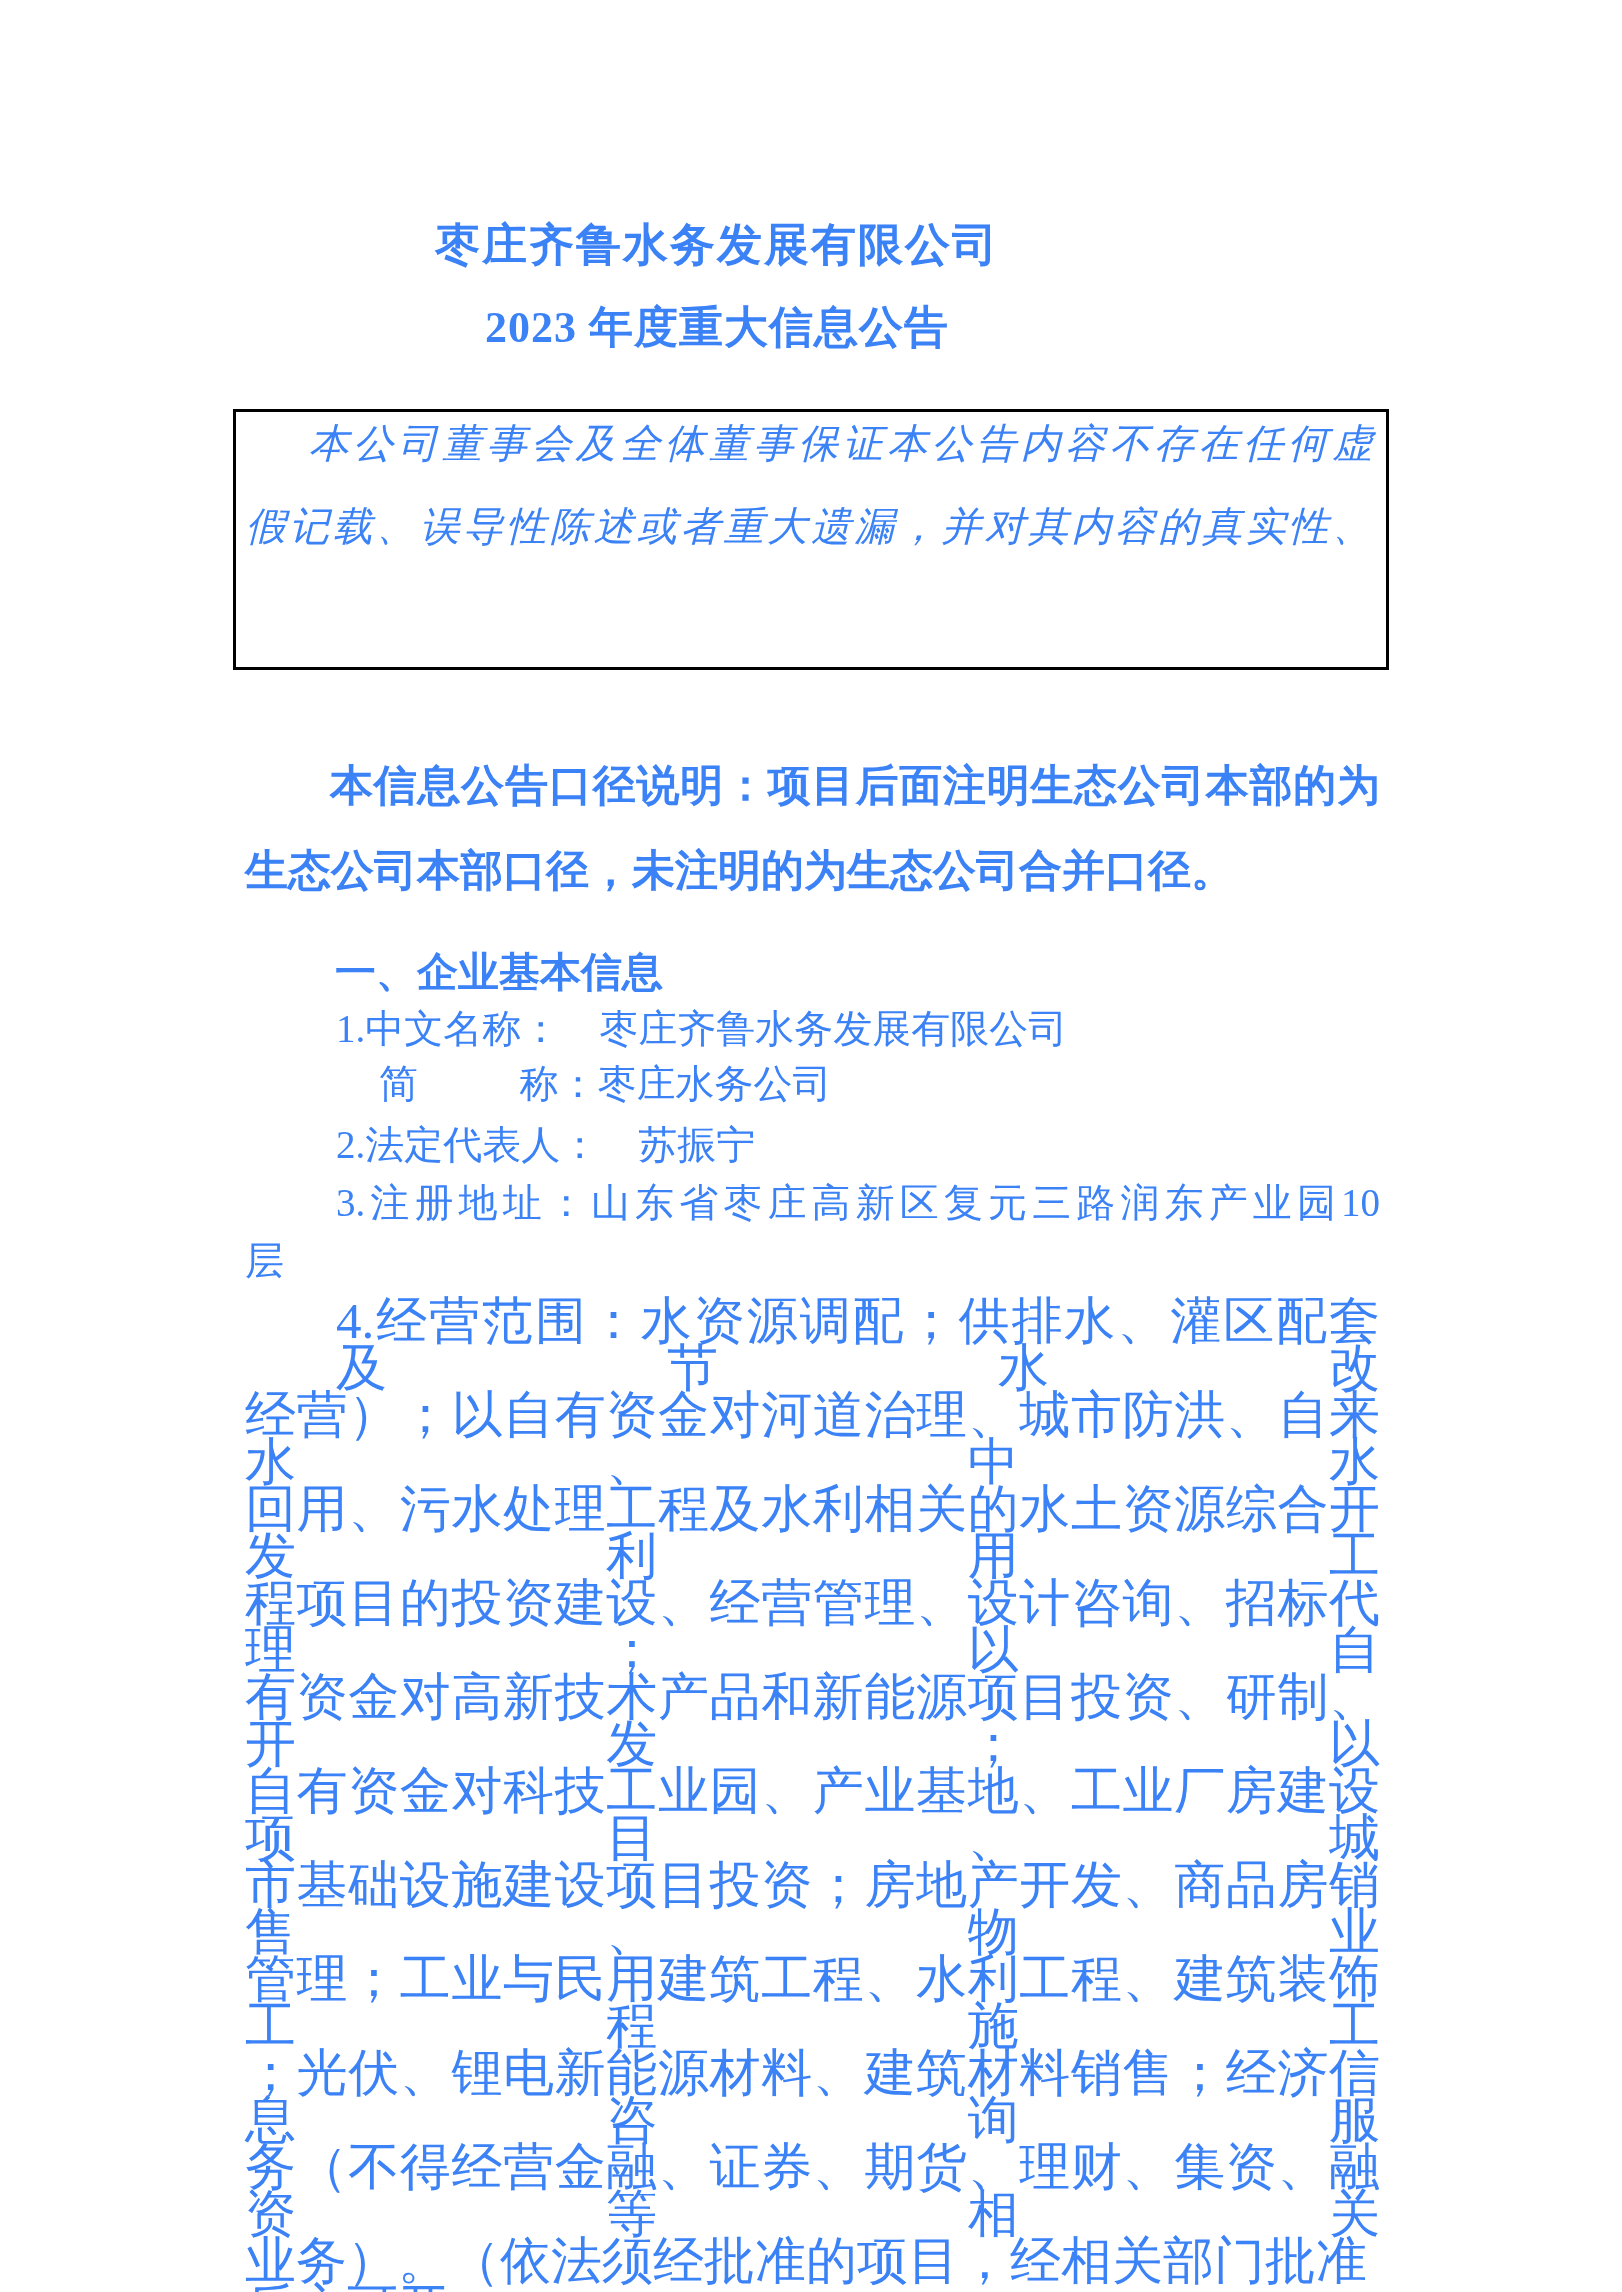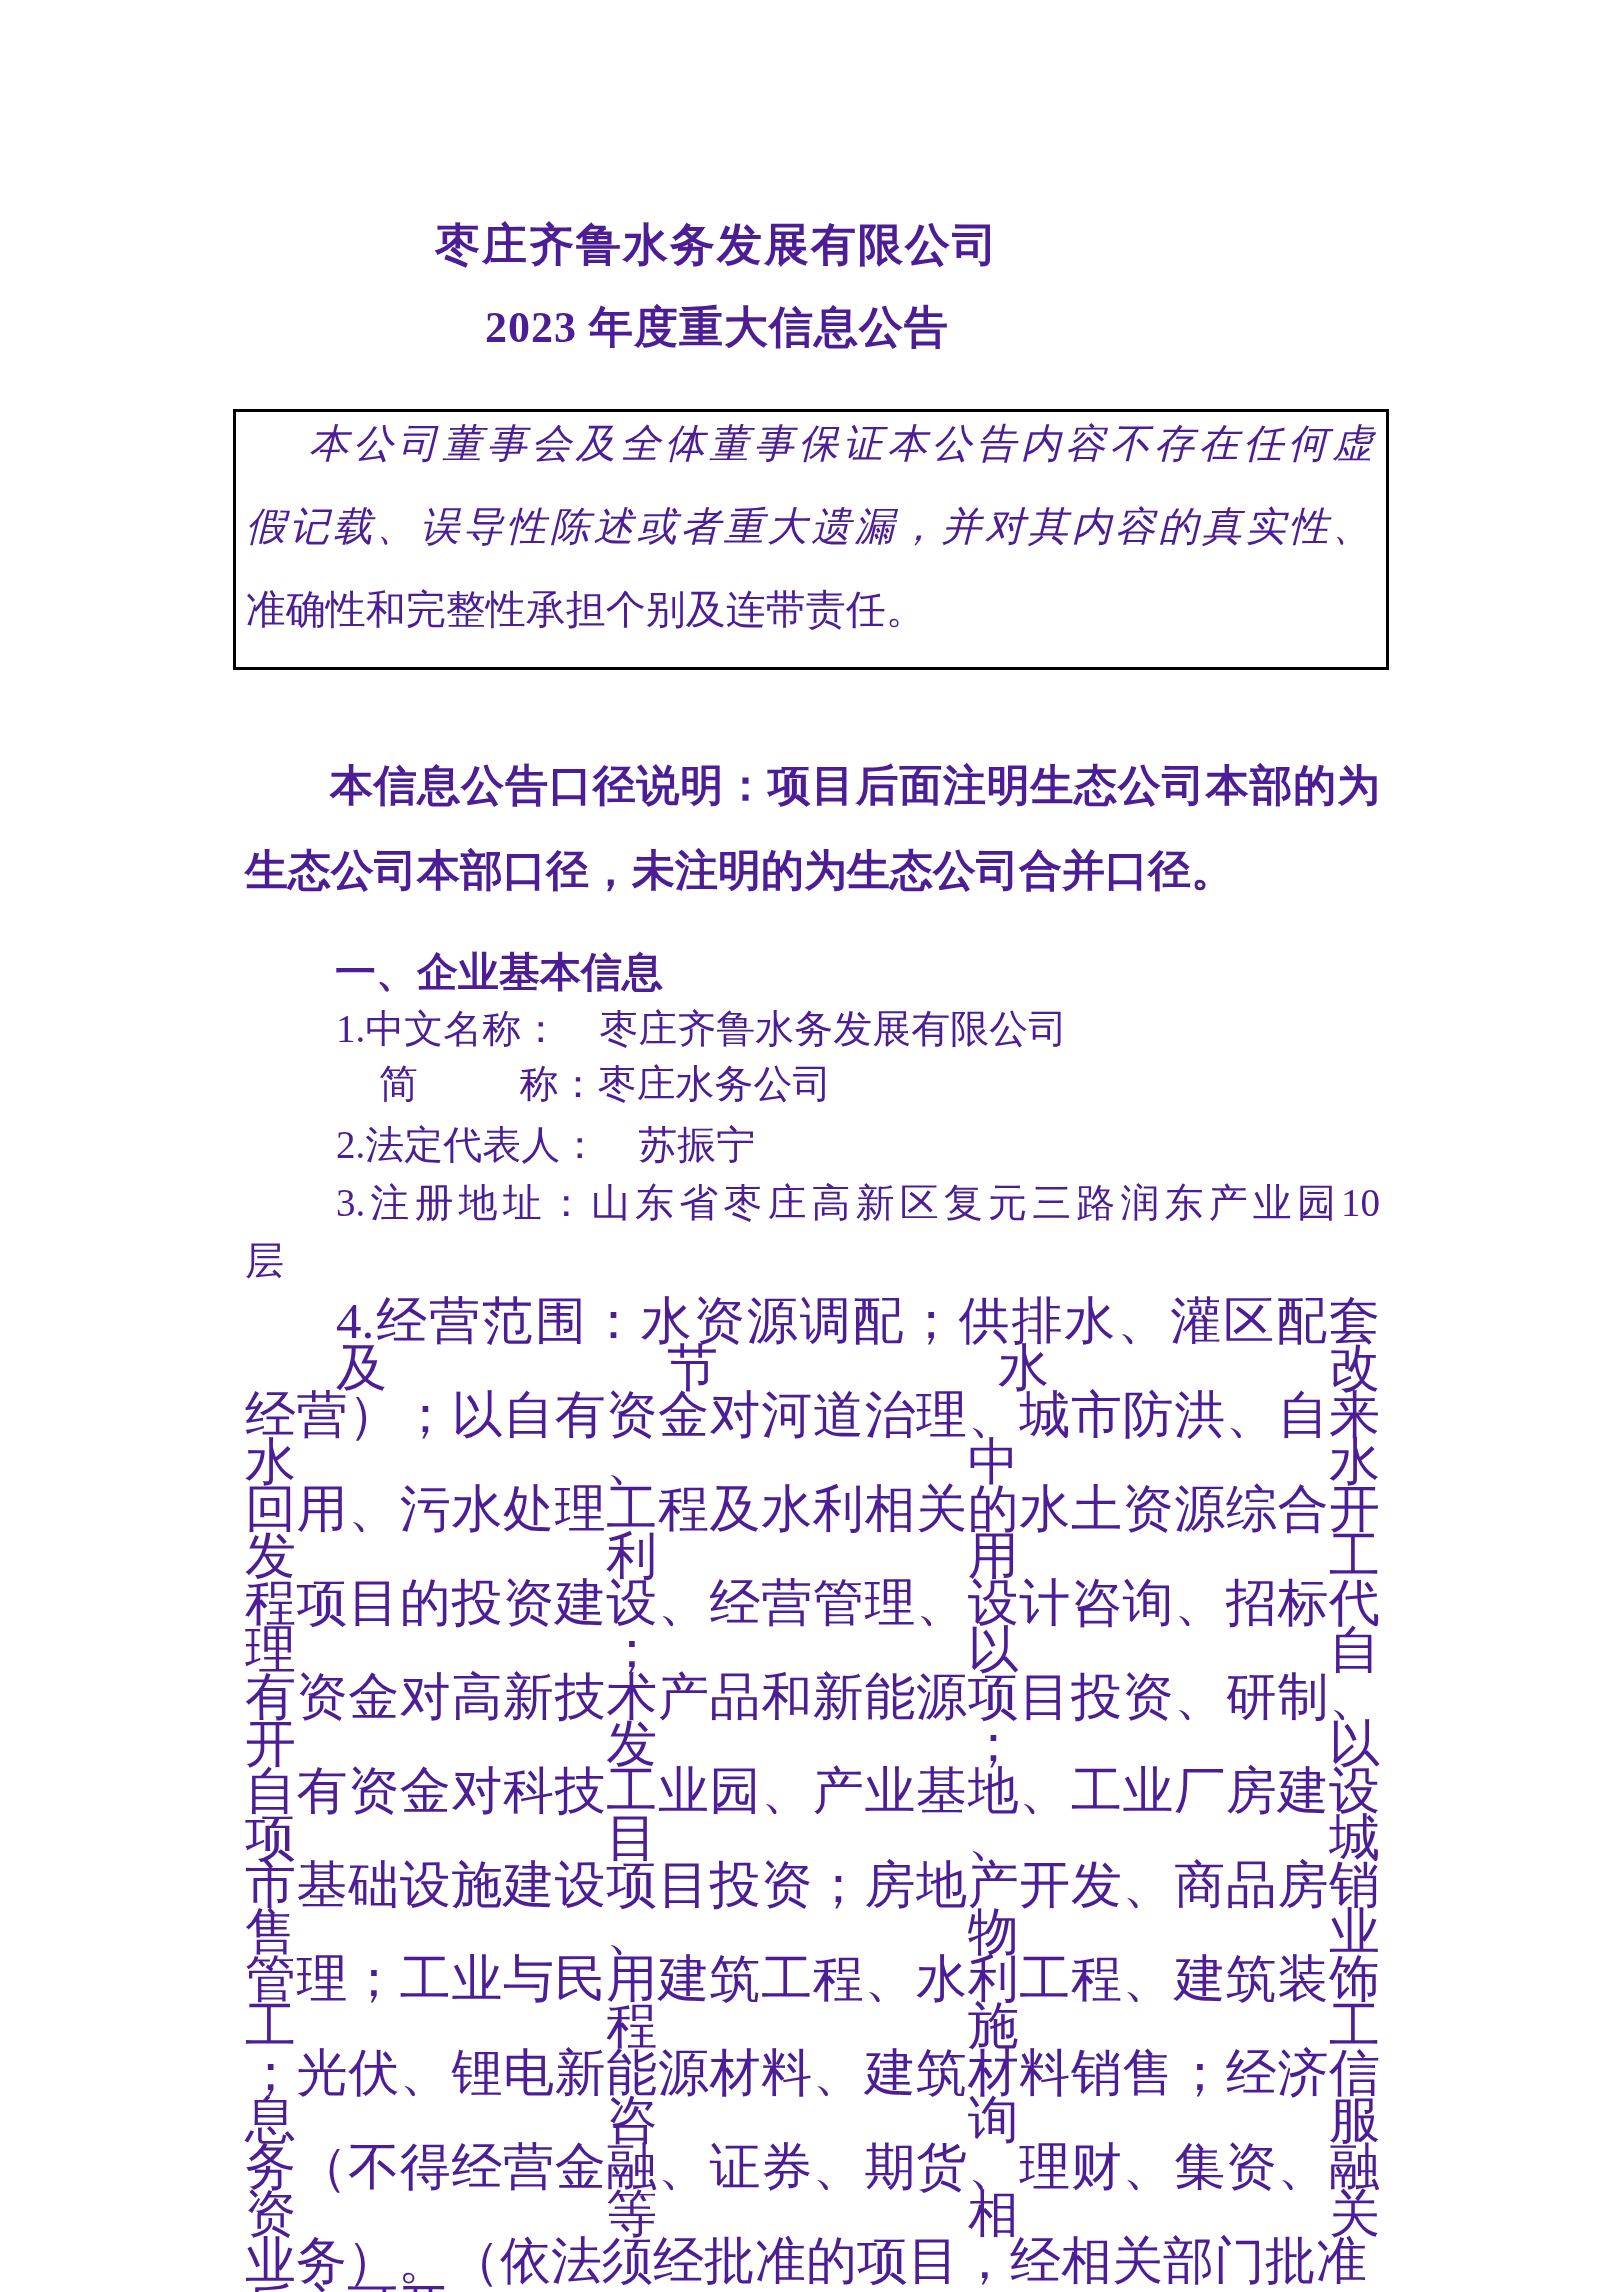--- a/index.html
+++ b/index.html
@@ -5,21 +5,21 @@
   html, body {
     margin: 0;
     padding: 0;
     background: #ffffff;
   }
   .page {
     position: relative;
     width: 1434px;
     height: 2293px;
     background: #ffffff;
-    color: #4c1d95;
+    color: #3b82f6;
     font-family: "Liberation Serif", "DejaVu Serif", serif;
     overflow: hidden;
   }
   .title {
     position: absolute;
     top: 218px;
     left: 0;
     width: 100%;
     text-align: center;
     font-size: 45px;
@@ -114,21 +114,20 @@
 <div class="page">
 
   <div class="title">枣庄齐鲁水务发展有限公司</div>
 
   <div class="subtitle">2023 年度重大信息公告</div>
 
   <div class="notice-box">
     <div class="lines">
         <div class="tline just" style="padding-left: 63px;">本公司董事会及全体董事保证本公告内容不存在任何虚</div>
         <div class="tline just">假记载、误导性陈述或者重大遗漏，并对其内容的真实性、</div>
-        <div class="tline">准确性和完整性承担个别及连带责任。</div>
       </div>
   </div>
 
   <div class="caliber">
       <div class="tline just" style="padding-left: 85px;">本信息公告口径说明：项目后面注明生态公司本部的为</div>
       <div class="tline">生态公司本部口径，未注明的为生态公司合并口径。</div>
     </div>
 
   <div class="heading">一、企业基本信息</div>
 

